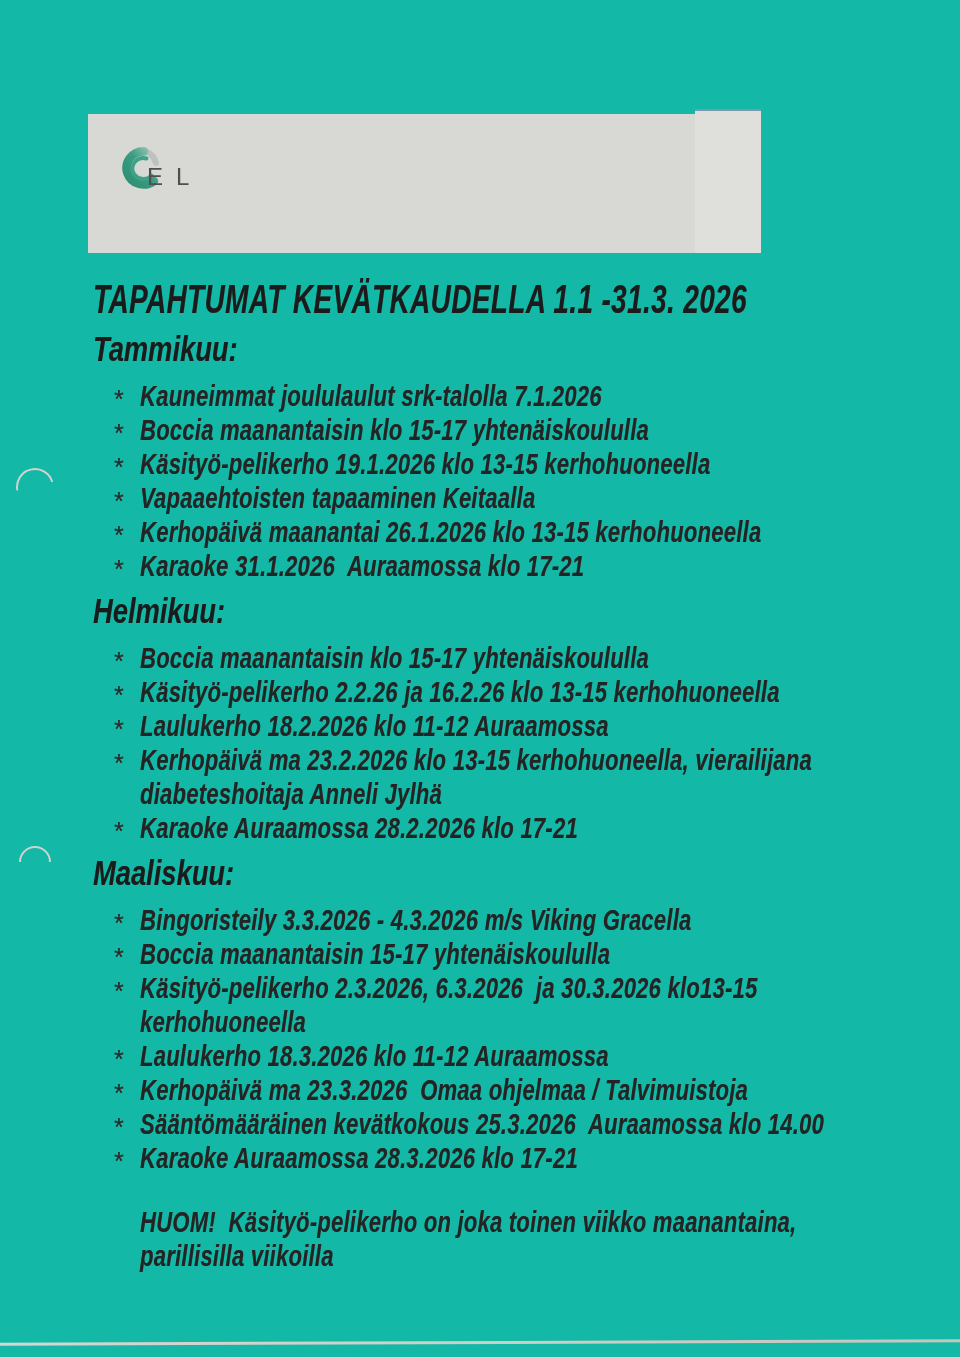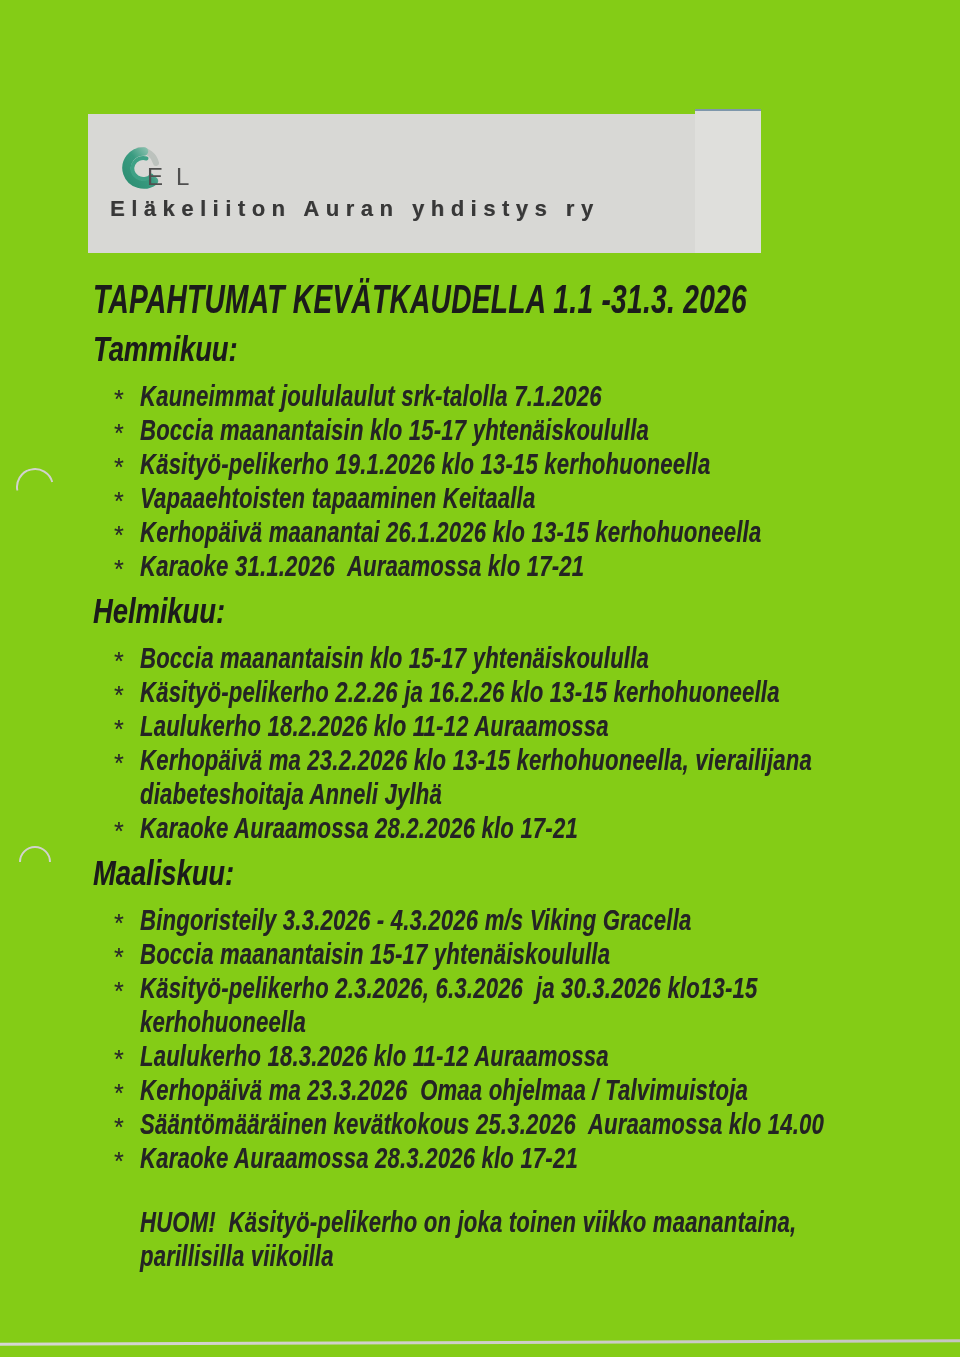--- a/index.html
+++ b/index.html
@@ -1,17 +1,17 @@
 <!DOCTYPE html>
 <html><head>
 <meta charset="utf-8">
 <style>
   html,body{margin:0;padding:0;background:#e8e8e8;}
   .page{
-    position:relative;width:960px;height:1357px;background:#84cc16;
+    position:relative;width:960px;height:1357px;background:#14b8a6;
     font-family:"Liberation Sans",sans-serif;color:#212121;overflow:hidden;
     margin:0 auto;
   }
   
   .header-box{position:absolute;left:88px;top:114px;width:607px;height:139px;background:#d8d8d5;}
   .header-strip{position:absolute;left:695px;top:109px;width:66px;height:144px;background:#dfdfdc;border-top:2px solid #7e97ab;box-sizing:border-box;}
   .logo-swoosh{position:absolute;left:108px;top:147px;}
   .logo-letters{
     position:absolute;left:147px;top:163px;font-size:24px;font-weight:400;
     letter-spacing:13px;color:#4f4f4f;
@@ -76,21 +76,20 @@
         <stop offset="1" stop-color="#9cc8b8"></stop>
       </linearGradient>
     </defs>
     <path d="M31 3 A17 16.5 0 0 1 48 16" fill="none" stroke="#bcc2bd" stroke-width="6" stroke-linecap="round"></path>
     <path d="M36 4.5 A17 16.5 0 1 0 46 34" fill="none" stroke="url(#tealGrad)" stroke-width="8.5" stroke-linecap="round"></path>
     <path d="M38 11 A11 10.5 0 1 0 44 29" fill="none" stroke="#37front" stroke-width="0"></path>
     <path d="M38.5 11.5 A11 10.5 0 1 0 43.5 28.5" fill="none" stroke="#3fa186" stroke-width="4" stroke-linecap="round"></path>
   </svg>
 
   <span class="logo-letters">EL</span>
-  <div class="org-name">Eläkeliiton Auran yhdistys ry</div>
 
   <div class="content">
     <h1 class="title">TAPAHTUMAT KEVÄTKAUDELLA 1.1 -31.3. 2026</h1>
     <div id="sections">
   <section class="section">
     <h2 class="heading">Tammikuu:</h2>
     <ul class="items">
   <li class="item">
     <span class="bullet">*</span>
     <span class="itext">Kauneimmat joululaulut srk-talolla 7.1.2026</span>

